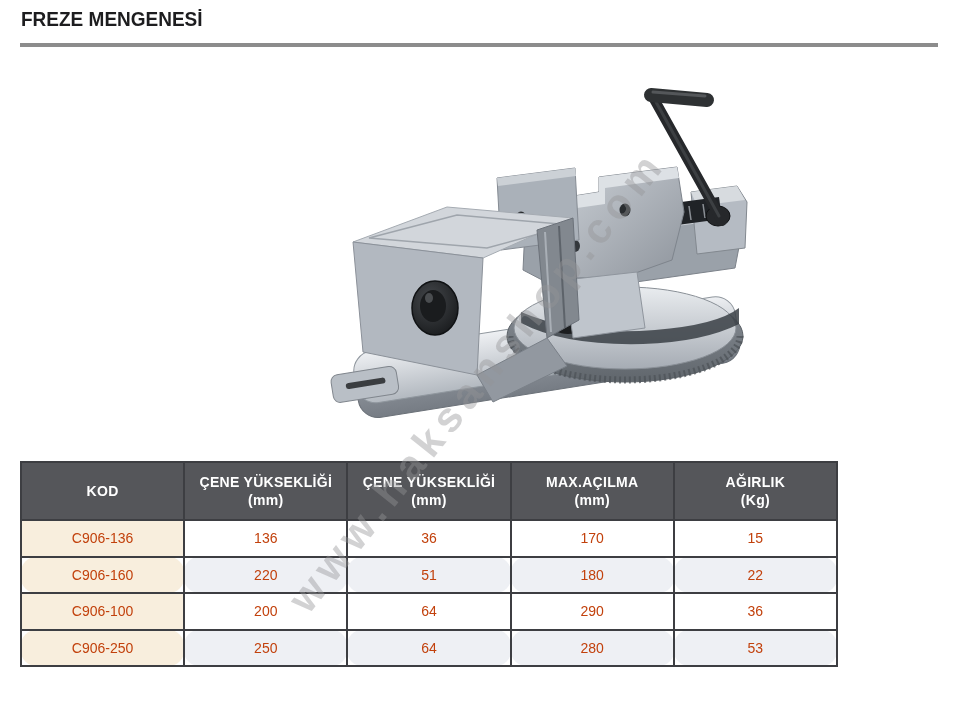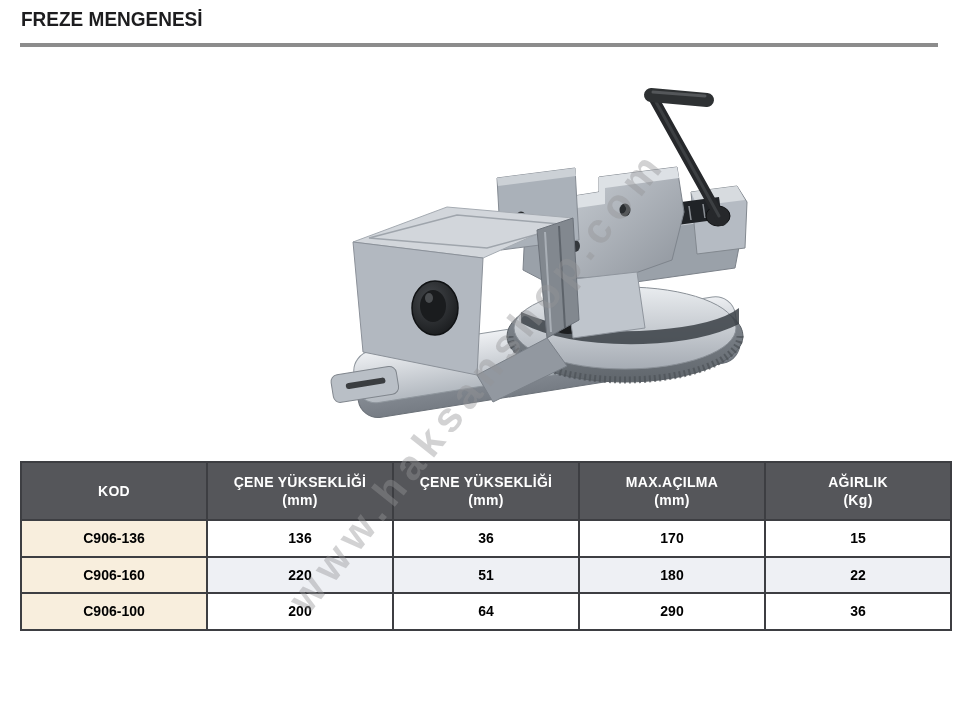--- a/index.html
+++ b/index.html
@@ -21,37 +21,37 @@
   .product-wrap svg{display:block;width:100%;height:100%;}
   
   .watermark{
     position:absolute;left:477px;top:381px;z-index:10;
     transform:translate(-50%,-50%) rotate(-51.5deg);
     font-size:42px;font-weight:bold;letter-spacing:7px;white-space:nowrap;
     color:rgba(148,148,150,.42);pointer-events:none;
   }
   
   .spec-table{
-    position:absolute;left:20px;top:461px;width:932px;z-index:2;
+    position:absolute;left:20px;top:461px;width:818px;z-index:2;
     border-collapse:collapse;table-layout:fixed;
   }
   .spec-table th,.spec-table td{
     border:2px solid #3d3e42;text-align:center;vertical-align:middle;padding:0;
   }
   .spec-table thead th{
     background:#55565a;color:#ffffff;height:56px;
     font-size:14px;font-weight:bold;line-height:1.3;letter-spacing:.3px;
   }
   .spec-table thead .unit{display:block;font-weight:bold;text-align:center;}
   .spec-table thead .unit:empty{display:none;}
   .spec-table tbody td{
-    height:34.5px;font-size:14px;font-weight:bold;color:#000000;background:#ffffff;
+    height:34.5px;font-size:14px;font-weight:normal;color:#c2410c;background:#ffffff;
   }
   .spec-table tbody td.kod{background:#f8eedd;}
-  .spec-table tbody tr.alt td{background:#eef0f4;}
+  .spec-table tbody tr.alt td{background:#eef0f4;border-radius:15px;}
   .spec-table tbody tr.alt td.kod{background:#f8eedd;}
 </style>
 </head>
 <body>
 
 <h1 class="page-title">FREZE MENGENESİ</h1>
 <div class="title-rule"></div>
 
 <div class="product-wrap">
   <svg viewBox="0 0 430 350" xmlns="http://www.w3.org/2000/svg">
@@ -200,14 +200,21 @@
       <td>180</td>
       <td>22</td>
     </tr>
     <tr>
       <td class="kod">C906-100</td>
       <td>200</td>
       <td>64</td>
       <td>290</td>
       <td>36</td>
     </tr>
+    <tr class="alt">
+      <td class="kod">C906-250</td>
+      <td>250</td>
+      <td>64</td>
+      <td>280</td>
+      <td>53</td>
+    </tr>
   </tbody>
 </table>
 
 </body></html>

